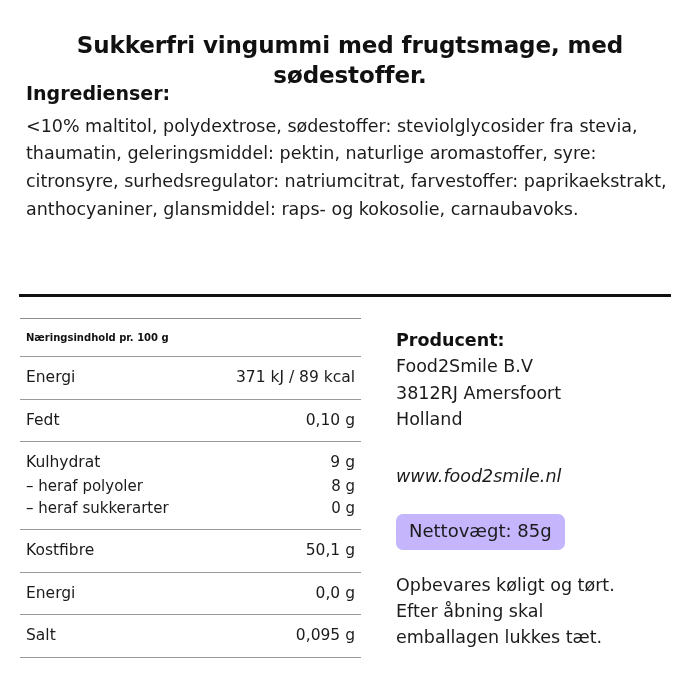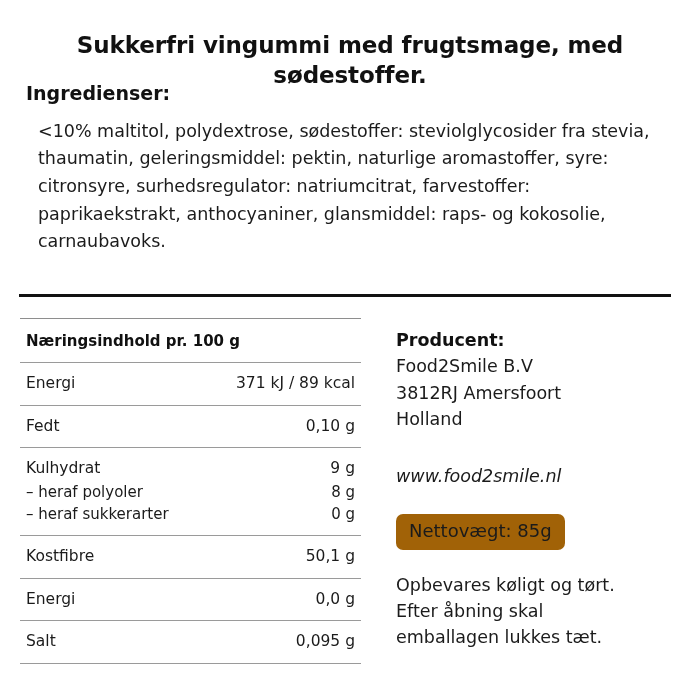--- a/index.html
+++ b/index.html
@@ -42,21 +42,21 @@
     font-size: 19px;
     font-weight: bold;
     line-height: 1.25;
     color: #111111;
     margin: 0 0 7px 0;
   }
   .ingredients-body {
     font-size: 17.5px;
     line-height: 1.58;
     color: #1b1b1b;
-    margin: 12px;
+    margin: 0;
   }
 
   
   .main-divider {
     position: absolute;
     left: 19px;
     top: 294px;
     width: 652px;
     height: 3px;
     background: #111111;
@@ -79,21 +79,21 @@
   }
   .rule {
     height: 1px;
     background: #9a9a9a;
     width: 100%;
   }
   .rule-head {
     background: #8e8e8e;
   }
   .table-header {
-    font-size: 15px;
+    font-size: 10px;
     font-weight: bold;
     color: #111111;
     padding: 13px 6px 12px 6px;
     line-height: 1.2;
   }
   .nut-group {
     padding: 9px 6px 9px 6px;
   }
   .nut-row {
     display: flex;
@@ -141,21 +141,21 @@
     font-size: 17.5px;
     line-height: 1.5;
     color: #1b1b1b;
     margin: 31px 0 0 0;
     font-style: italic;
   }
   .netweight-badge {
     display: inline-block;
     margin-top: 25px;
     padding: 5px 13px 7px 13px;
-    background: #a16207;
+    background: #c4b5fd;
     border-radius: 7px;
     font-size: 18px;
     line-height: 1.3;
     color: #1b1b1b;
     white-space: nowrap;
   }
   .storage-text {
     font-size: 17.5px;
     line-height: 1.5;
     color: #1b1b1b;

